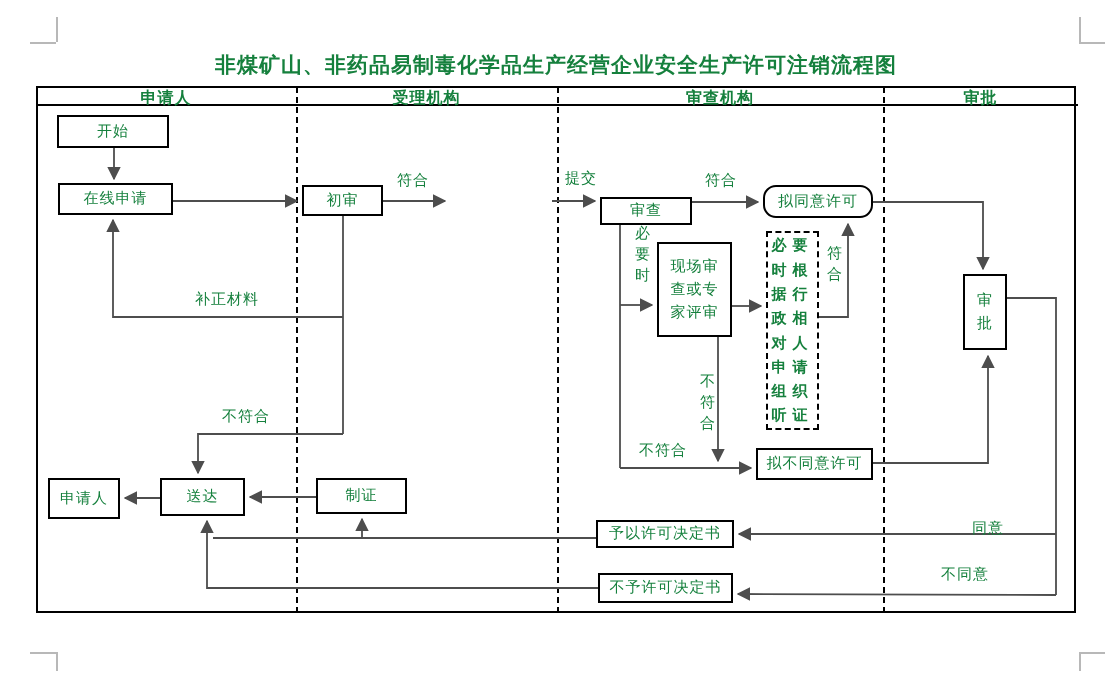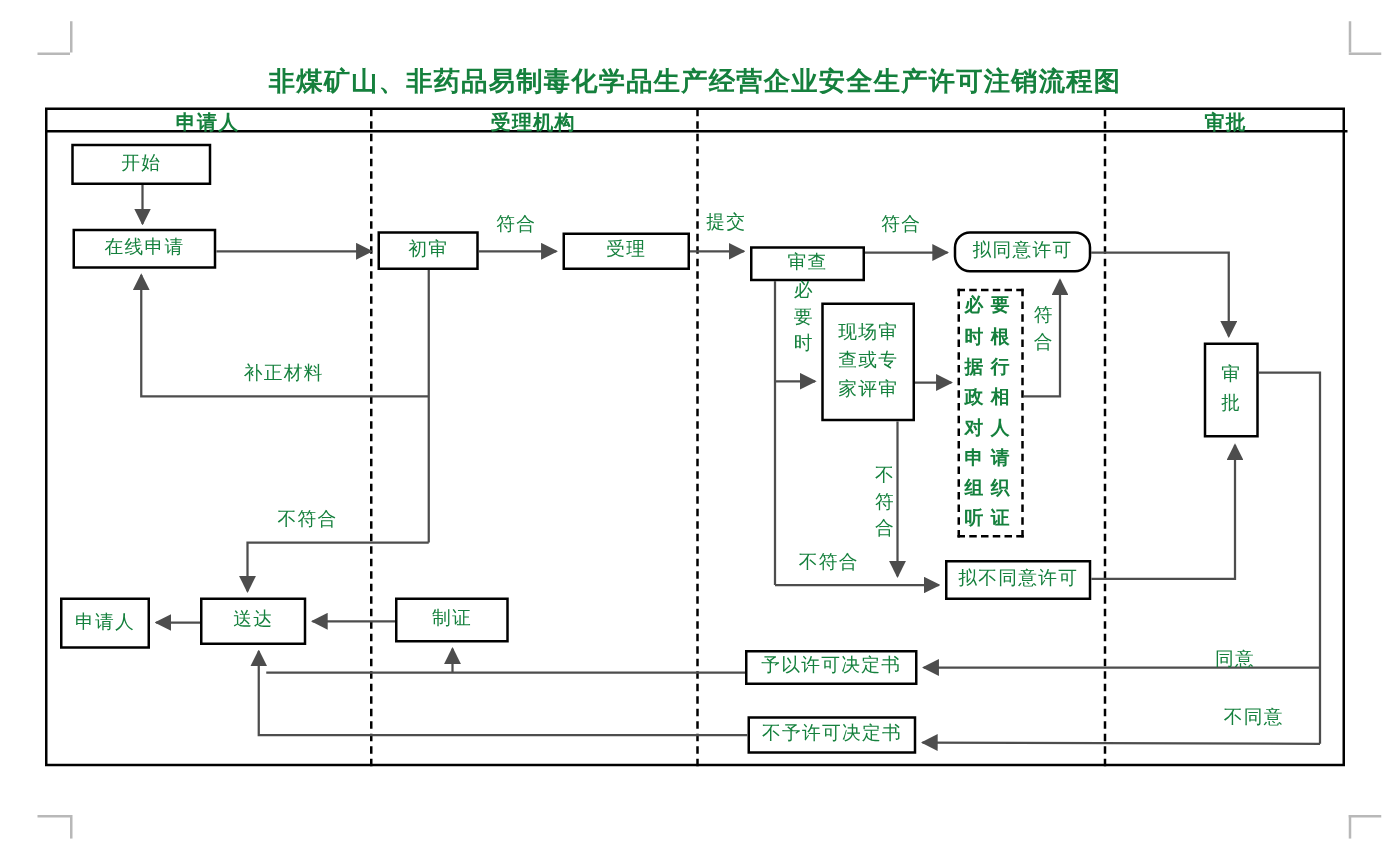--- a/index.html
+++ b/index.html
@@ -67,20 +67,21 @@
   <div class="title">非煤矿山、非药品易制毒化学品生产经营企业安全生产许可注销流程图</div>
 
   <div class="chart-border"></div>
   <div class="header-sep"></div>
   <div class="lane-div" style="left:296px;"></div>
   <div class="lane-div" style="left:557px;"></div>
   <div class="lane-div" style="left:883px;"></div>
 
   <div class="lane-header" style="left:36px;width:260px;">申请人</div>
   <div class="lane-header" style="left:296px;width:261px;">受理机构</div>
+  <div class="lane-header" style="left:557px;width:326px;">审查机构</div>
   <div class="lane-header" style="left:883px;width:195px;">审批</div>
 
   <svg class="wires" width="1112" height="675" viewBox="0 0 1112 675">
     <defs>
       <marker id="arr" viewBox="0 0 10 10" refX="9" refY="5" markerWidth="7.5" markerHeight="7.5" orient="auto-start-reverse">
         <path d="M0,0 L10,5 L0,10 z" fill="#4d4d4d"></path>
       </marker>
     </defs>
     <g stroke="#4d4d4d" stroke-width="1.8" fill="none">
 
@@ -129,21 +130,20 @@
 
       <path d="M819,317 L848,317 L848,224" marker-end="url(#arr)"></path>
 
       <path d="M873,463 L988,463 L988,356" marker-end="url(#arr)"></path>
     </g>
   </svg>
 
   <div class="node" style="left:57px;top:115px;width:112px;height:33px;">开始</div>
   <div class="node" style="left:58px;top:183px;width:115px;height:32px;">在线申请</div>
   <div class="node" style="left:302px;top:185px;width:81px;height:31px;">初审</div>
-  <div class="node" style="left:450px;top:186px;width:102px;height:30px;">受理</div>
   <div class="node" style="left:600px;top:197px;width:92px;height:28px;">审查</div>
   <div class="node" style="left:763px;top:185px;width:110px;height:33px;border-radius:13px;">拟同意许可</div>
   <div class="node" style="left:657px;top:242px;width:75px;height:95px;">现场审
 查或专
 家评审</div>
   <div class="node dashed" style="left:766px;top:231px;width:53px;height:199px;font-weight:bold;">必要
 时根
 据行
 政相
 对人
@@ -167,15 +167,15 @@
   <div class="elabel" style="left:635px;top:223px;width:18px;">必
 要
 时</div>
   <div class="elabel" style="left:195px;top:289px;width:90px;">补正材料</div>
   <div class="elabel" style="left:222px;top:406px;width:50px;">不符合</div>
   <div class="elabel" style="left:700px;top:371px;width:18px;">不
 符
 合</div>
   <div class="elabel" style="left:639px;top:440px;width:50px;">不符合</div>
   <div class="elabel" style="left:972px;top:506px;width:36px;margin-top:12px;">同意</div>
-  <div class="elabel" style="left:979px;top:564px;width:52px;">不同意</div>
+  <div class="elabel" style="left:941px;top:564px;width:52px;">不同意</div>
 
 </div>
 
 </body></html>

